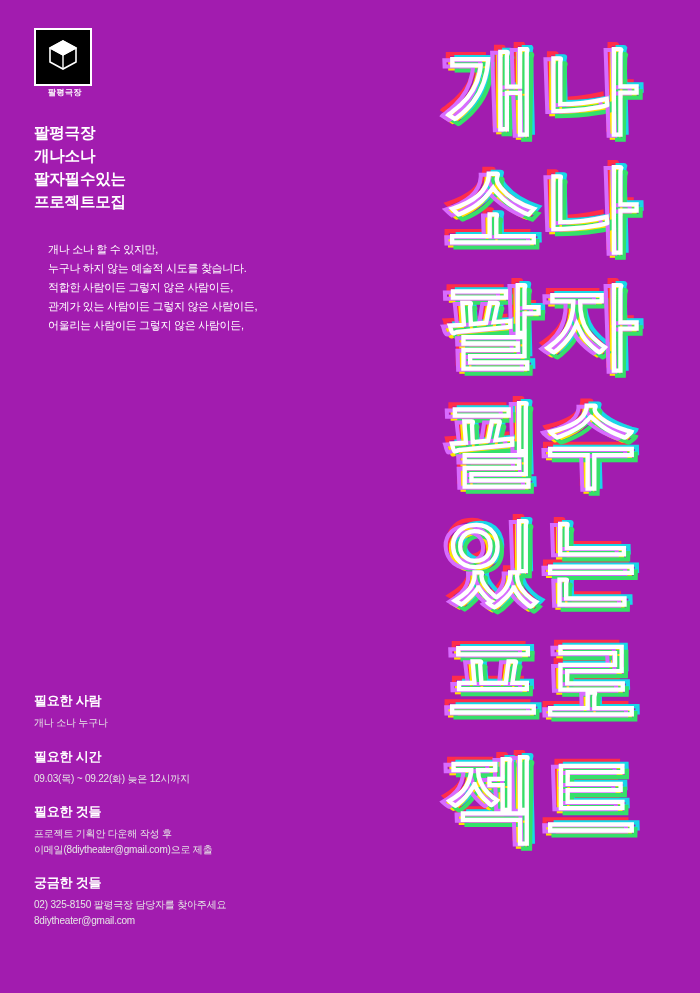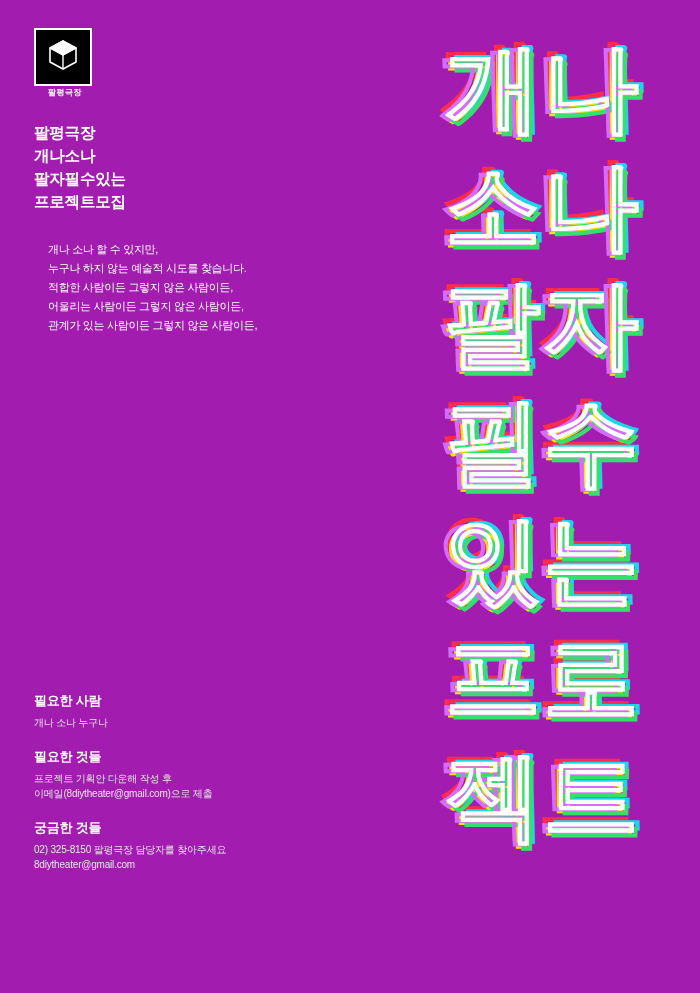--- a/index.html
+++ b/index.html
@@ -163,31 +163,35 @@
     <div>팔평극장</div>
     <div>개나소나</div>
     <div>팔자필수있는</div>
     <div>프로젝트모집</div>
   </div>
 
   <div class="lead">
     <div>개나 소나 할 수 있지만,</div>
     <div>누구나 하지 않는 예술적 시도를 찾습니다.</div>
     <div>적합한 사람이든 그렇지 않은 사람이든,</div>
+    <div>관계가 있는 사람이든 그렇지 않은 사람이든,</div>
     <div>어울리는 사람이든 그렇지 않은 사람이든,</div>
-    <div>관계가 있는 사람이든 그렇지 않은 사람이든,</div>
   </div>
 
   <div class="info">
 
     <div class="info-section">
       <div class="info-title">필요한 사람</div>
       <div class="info-line">개나 소나 누구나</div>
     </div>
 
+    <div class="info-section">
+      <div class="info-title">필요한 시간</div>
+      <div class="info-line">09.03(목) ~ 09.22(화)  늦은 12시까지</div>
+    </div>
 
     <div class="info-section">
       <div class="info-title">필요한 것들</div>
       <div class="info-line">프로젝트 기획안 다운해 작성 후</div>
       <div class="info-line">이메일(8diytheater@gmail.com)으로 제출</div>
     </div>
 
     <div class="info-section">
       <div class="info-title">궁금한 것들</div>
       <div class="info-line">02) 325-8150 팔평극장 담당자를 찾아주세요</div>

